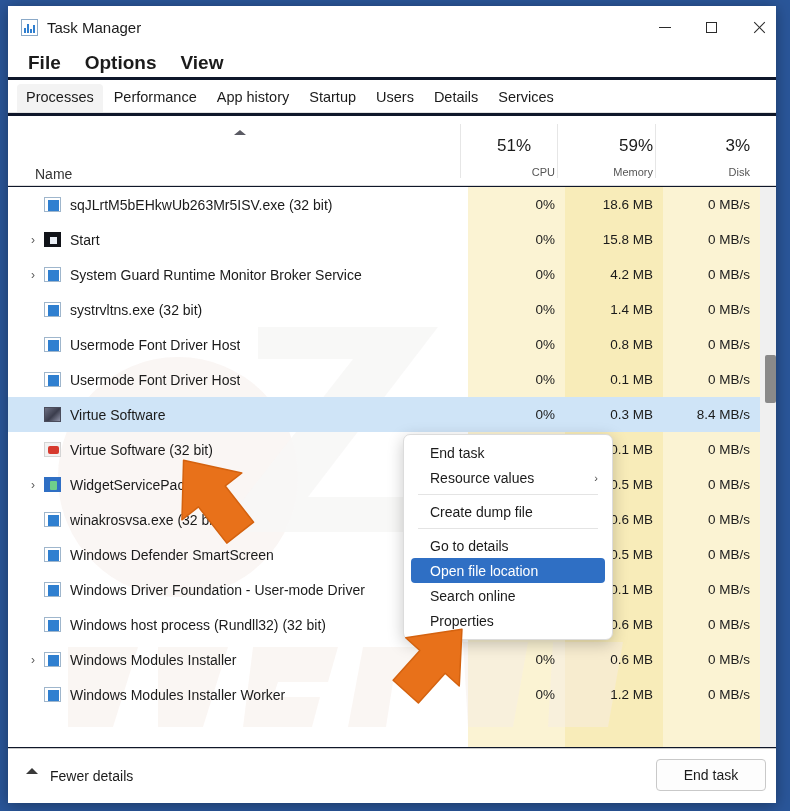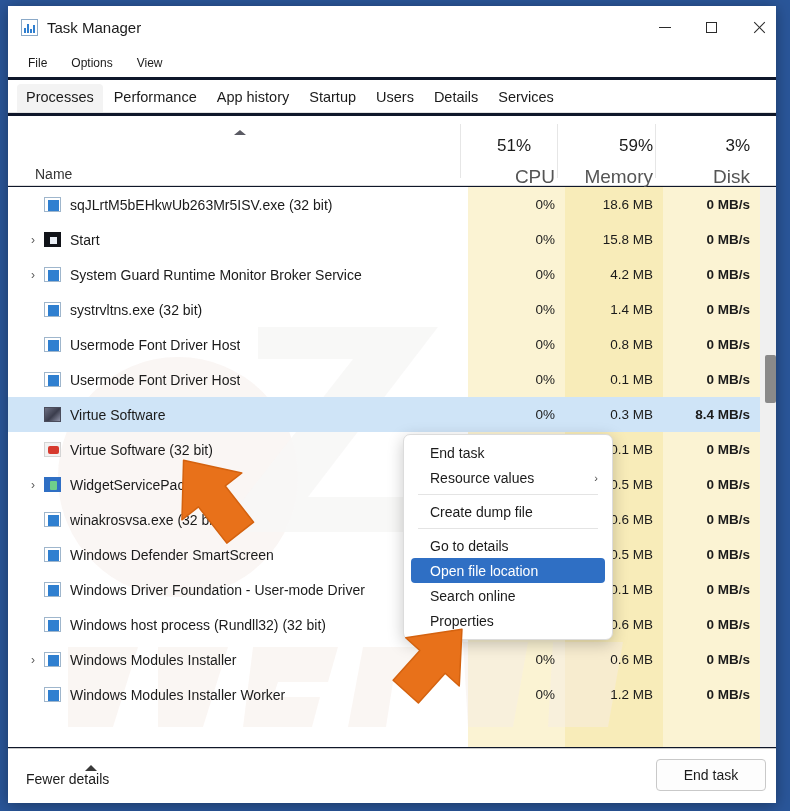--- a/index.html
+++ b/index.html
@@ -74,23 +74,24 @@
   .glyph-close::after  { transform: rotate(-45deg); }
 
   
   #menubar {
     position: absolute; left: 0; top: 42px;
     width: 774px; height: 29px;
     display: flex; align-items: center;
     background: #ffffff;
   }
   .menu-item {
-    font-size: 12px; color: #1b1b1b;
+    font-size: 19px; color: #1b1b1b;
     padding: 3px 10px; margin-left: 4px;
     border-radius: 3px;
+    font-weight: bold;
   }
   #menubar .menu-item:first-child { margin-left: 10px; }
 
   
   #tabstrip {
     position: absolute; left: 0; top: 74px;
     width: 774px; height: 33px;
     display: flex; align-items: flex-end;
     border-bottom: 1px solid #e2e2e2;
     background: #ffffff;
@@ -119,21 +120,21 @@
     width: 1px; height: 54px; background: #e6e6e6;
   }
   .col-pct {
     position: absolute;
     font-size: 17px; color: #1b1b1b;
     text-align: right;
     top: 20px;
   }
   .col-name {
     position: absolute;
-    font-size: 19px; color: #555;
+    font-size: 11px; color: #555;
     text-align: right;
     top: 50px;
   }
   #hdr-name {
     position: absolute; left: 16px; top: 50px;
     font-size: 14px; color: #333; margin-left: 11px;
   }
   #sort-arrow {
     position: absolute; left: 226px; top: 124px;
     width: 0; height: 0;
@@ -216,21 +217,21 @@
     font-size: 14px; color: #1b1b1b;
     white-space: nowrap; overflow: hidden;
   }
   .cell {
     position: absolute;
     font-size: 13.5px; color: #1b1b1b;
     text-align: right;
   }
   .cell.cpu  { left: 460px; width: 87px; }
   .cell.mem  { left: 557px; width: 88px; }
-  .cell.disk { left: 655px; width: 87px; font-weight: bold; }
+  .cell.disk { left: 655px; width: 87px; }
 
   
   #scrollbar {
     position: absolute; left: 752px; top: 181px;
     width: 22px; height: 560px;
     background: #f0f0f0;
   }
   #scroll-thumb {
     position: absolute; left: 5px; top: 168px;
     width: 11px; height: 48px;
@@ -239,23 +240,23 @@
 
   
   #footer {
     position: absolute; left: 0; top: 742px;
     width: 774px; height: 55px;
     background: #ffffff;
     border-top: 1px solid #c8c8c8;
     display: flex; align-items: center;
   }
   #fewer-details {
-    display: flex; align-items: flex-end;
+    display: flex; align-items: flex-start;
     margin-left: 18px;
-    font-size: 14px; color: #1b1b1b; flex-direction: column;
+    font-size: 14px; color: #1b1b1b;
   }
   #fewer-chev {
     width: 0; height: 0; margin-right: 12px;
     border-left: 6px solid transparent;
     border-right: 6px solid transparent;
     border-bottom: 6px solid #3a3a3a;
   }
   #end-task-btn {
     position: absolute; right: 16px; top: 10px;
     width: 110px; height: 32px;

